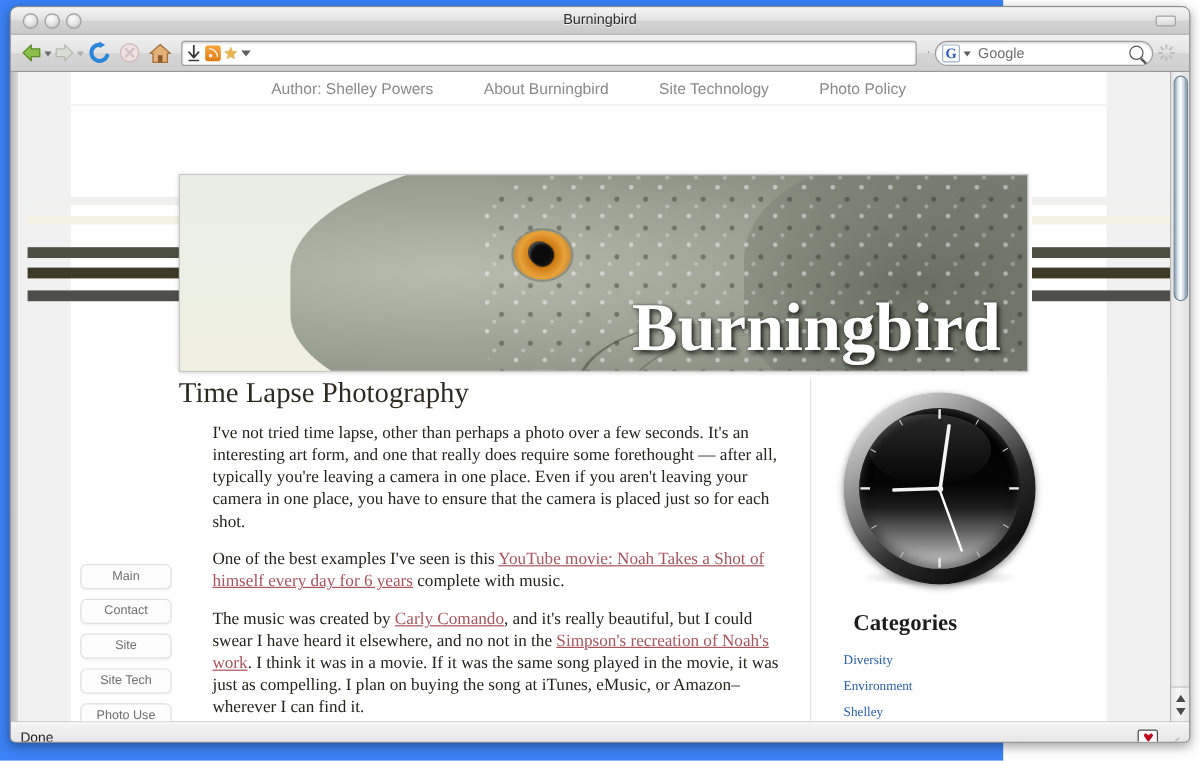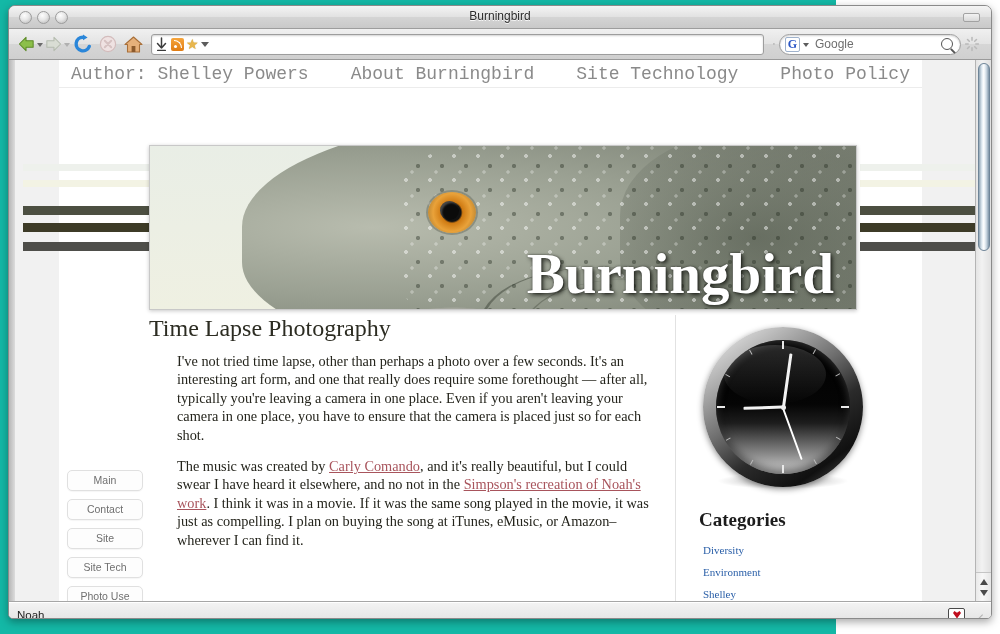--- a/index.html
+++ b/index.html
@@ -7,21 +7,21 @@
     width: 1000px; height: 634px;
     background: #ffffff;
     font-family: "Liberation Sans", sans-serif;
     overflow: hidden;
   }
 
   
   .desktop {
     position: relative;
     width: 836px; height: 634px;
-    background: #14b8a6;
+    background: #3b82f6;
   }
 
   
   .window {
     position: absolute;
     left: 8px; top: 5px;
     width: 984px; height: 614px;
     border: 1px solid #8a8a8a;
     border-radius: 7px 7px 5px 5px;
     background: #ededed;
@@ -168,22 +168,22 @@
 
   
   .topnav {
     position: absolute; left: 50px; top: 0; width: 863px; height: 28px;
     background: #fff;
     display: flex; align-items: center; justify-content: center;
     gap: 42px;
     border-bottom: 1px solid #ececec;
   }
   .topnav a {
-    font-size: 18px; color: #8a8a8a; text-decoration: none;
-    font-family: Liberation Mono, monospace;
+    font-size: 13px; color: #8a8a8a; text-decoration: none;
+    font-family: Liberation Sans, sans-serif;
   }
 
   
   .bands { position: absolute; height: 132px; width: 130px; top: 86px; }
   .bands.left { left: 14px; }
   .bands.right { left: 851px; width: 116px; }
   .band { position: absolute; left: 0; right: 0; }
   .b1 { top: 18px;  height: 7px;  background: #eef1ec; }
   .b2 { top: 34px;  height: 7px;  background: #f3f3e4; }
   .b3 { top: 60px;  height: 9px;  background: #4c4f41; }
@@ -334,21 +334,21 @@
     border-radius: 1px;
   }
   .hand.hour { width: 3px; height: 40px; margin-left: -1.5px; margin-top: -40px; }
   .hand.minute { width: 2.5px; height: 54px; margin-left: -1.25px; margin-top: -54px; }
   .hand.second { width: 1.6px; height: 56px; margin-left: -0.8px; margin-top: -56px; background:#ffffff; }
   .clock-pin {
     position: absolute; left: 50%; top: 50%; width: 5px; height: 5px;
     margin: -2.5px 0 0 -2.5px; border-radius: 50%; background: #efefef;
   }
   .cat-head {
-    margin: 22px 0 8px 2px;
+    margin: 22px 0 8px 14px;
     font-family: "Liberation Serif", serif;
     font-size: 19px; font-weight: bold; color: #1c1c1c;
   }
   .cat-list { margin-left: 6px; }
   .cat-list a {
     display: block;
     font-family: "Liberation Serif", serif;
     font-size: 11px; line-height: 22px;
     color: #2a5fa8; text-decoration: none;
   }
@@ -542,20 +542,21 @@
             <div class="navbtn">Contact</div>
             <div class="navbtn">Site</div>
             <div class="navbtn">Site Tech</div>
             <div class="navbtn">Photo Use</div>
           </div>
 
           <div class="main-col">
             <h1 class="post-title">Time Lapse Photography</h1>
             <div class="post-body" id="article-body">
                 <p>I've not tried time lapse, other than perhaps a photo over a few seconds. It's an interesting art form, and one that really does require some forethought — after all, typically you're leaving a camera in one place. Even if you aren't leaving your camera in one place, you have to ensure that the camera is placed just so for each shot.</p>
+                <p>One of the best examples I've seen is this <a href="#">YouTube movie: Noah Takes a Shot of himself every day for 6 years</a> complete with music.</p>
                 <p>The music was created by <a href="#">Carly Comando</a>, and it's really beautiful, but I could swear I have heard it elsewhere, and no not in the <a href="#">Simpson's recreation of Noah's work</a>. I think it was in a movie. If it was the same song played in the movie, it was just as compelling. I plan on buying the song at iTunes, eMusic, or Amazon–wherever I can find it.</p>
               </div>
           </div>
 
           <div class="side-col">
             <div class="clock-wrap">
               <div class="clock-shadow"></div>
               <div class="clock-ring"></div>
               <div class="clock-face">
                 <div class="clock-gloss"></div>
@@ -618,20 +619,20 @@
       <div class="vscroll">
         <div class="vthumb"></div>
         <div class="vtrack-btns">
           <div class="a up"></div>
           <div class="a dn"></div>
         </div>
       </div>
     </div>
 
     <div class="statusbar">
-      <span class="status-text">Noah</span>
+      <span class="status-text">Done</span>
       <span class="status-right">
         <span class="adblock"></span>
         <span class="grip"></span>
       </span>
     </div>
   </div>
 </div>
 
 </body></html>

